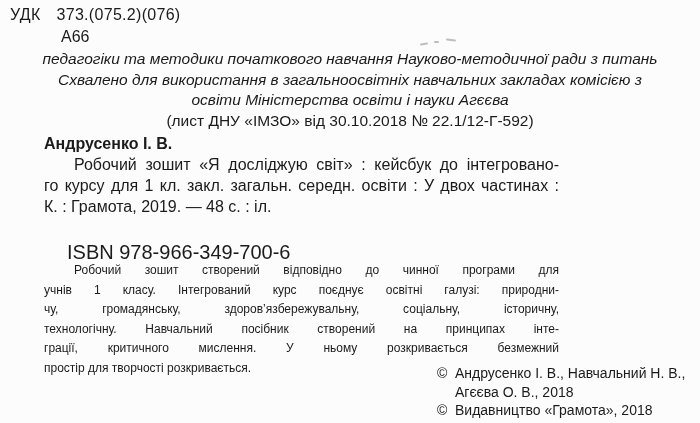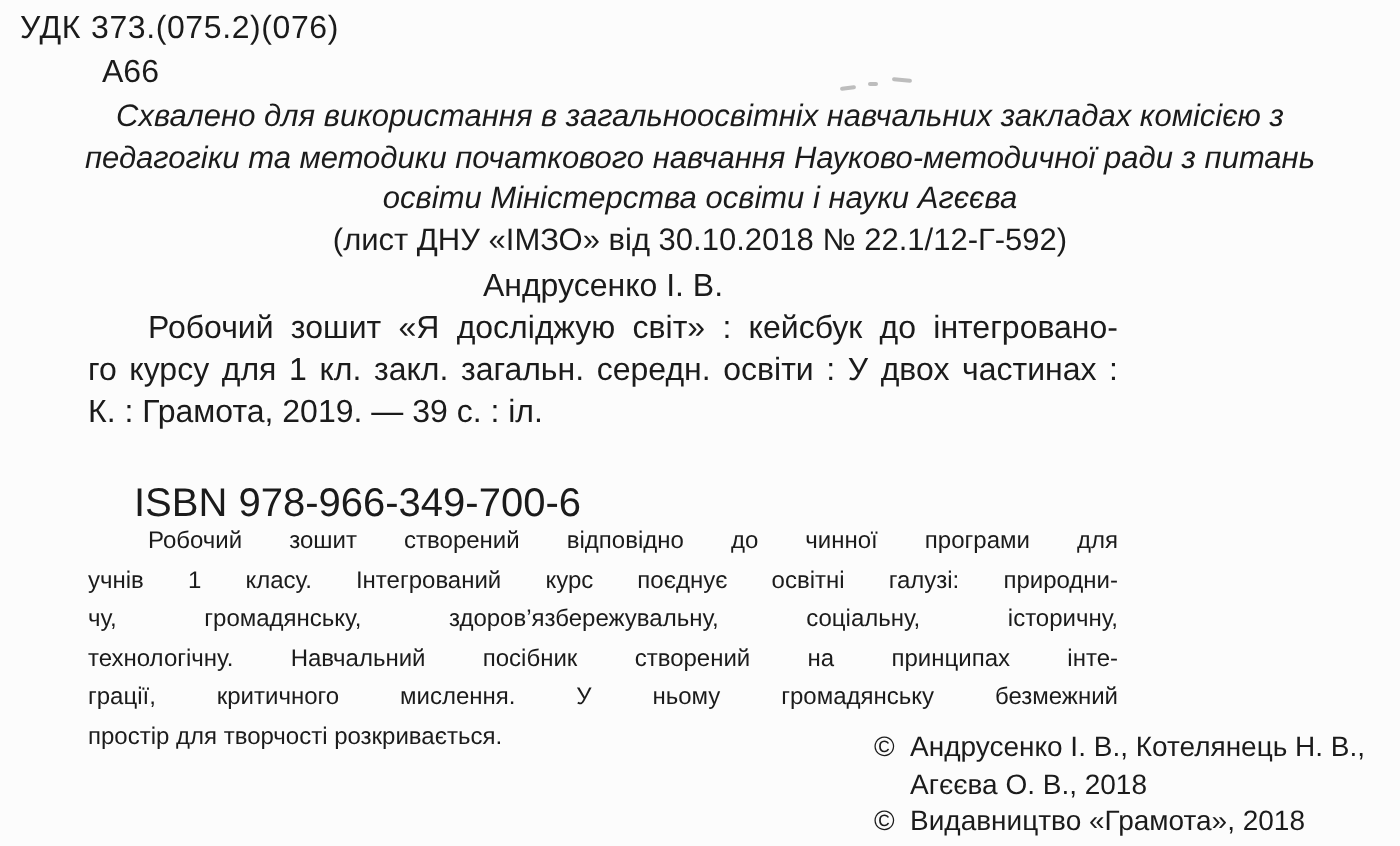--- a/index.html
+++ b/index.html
@@ -22,24 +22,24 @@
   }
   
   .udk-row {
     position: absolute;
     left: 10px;
     top: 6px;
     font-size: 16px;
     letter-spacing: 0.3px;
     white-space: nowrap;
   }
-  .udk-number { margin-left: 5px; }
+  .udk-number { margin-left: 16px; }
   .udk-code {
     position: absolute;
-    left: 51px;
+    left: 61px;
     top: 28px;
     font-size: 16px;
   }
   
   .smudge {
     position: absolute;
     left: 420px;
     top: 39px;
     width: 40px;
     height: 8px;
@@ -67,21 +67,21 @@
   .approval .ital { font-style: italic; }
   
   .catalog {
     position: absolute;
     left: 44px;
     top: 133px;
     width: 515px;
     font-size: 16px;
     line-height: 21px;
   }
-  .bold { font-weight: normal; text-align: center; }
+  .bold { font-weight: bold; }
   .indent { text-indent: 30px; }
   .just {
     text-align: justify;
     text-align-last: justify;
   }
   .isbn {
     position: absolute;
     left: 67px;
     top: 241px;
     font-size: 20px;
@@ -117,48 +117,48 @@
   </div>
   <div class="udk-code">А66</div>
 
   <div class="smudge">
       <i></i>
       <i></i>
       <i></i>
     </div>
 
   <div class="approval">
+    <div class="ital">педагогіки та методики початкового навчання Науково-методичної ради з питань</div>
     <div class="ital">Схвалено для використання в загальноосвітніх навчальних закладах комісією з</div>
-    <div class="ital">педагогіки та методики початкового навчання Науково-методичної ради з питань</div>
     <div class="ital">освіти Міністерства освіти і науки Агєєва</div>
     <div>(лист ДНУ «ІМЗО» від 30.10.2018 № 22.1/12-Г-592)</div>
   </div>
 
   <div class="catalog">
     <div class="bold">Андрусенко І. В.</div>
     <div class="indent just">Робочий зошит «Я досліджую світ» : кейсбук до інтегровано-</div>
     <div class="just">го курсу для 1 кл. закл. загальн. середн. освіти : У двох частинах :</div>
-    <div>К. : Грамота, 2019. — 39 с. : іл.</div>
+    <div>К. : Грамота, 2019. — 48 с. : іл.</div>
   </div>
 
   <div class="isbn">ISBN 978-966-349-700-6</div>
 
   <div class="annotation">
     <div class="indent just">Робочий зошит створений відповідно до чинної програми для</div>
     <div class="just">учнів 1 класу. Інтегрований курс поєднує освітні галузі: природни-</div>
     <div class="just">чу, громадянську, здоров’язбережувальну, соціальну, історичну,</div>
     <div class="just">технологічну. Навчальний посібник створений на принципах інте-</div>
-    <div class="just">грації, критичного мислення. У ньому громадянську безмежний</div>
+    <div class="just">грації, критичного мислення. У ньому розкривається безмежний</div>
     <div>простір для творчості розкривається.</div>
   </div>
 
   <div class="copyright">
     <div class="c-row">
       <span class="c-sym">©</span>
-      <span>Андрусенко І. В., Котелянець Н. В.,</span>
+      <span>Андрусенко І. В., Навчальний Н. В.,</span>
     </div>
     <div class="c-hang">Агєєва О. В., 2018</div>
     <div class="c-row">
       <span class="c-sym">©</span>
       <span>Видавництво «Грамота», 2018</span>
     </div>
   </div>
 
 </div>
 

